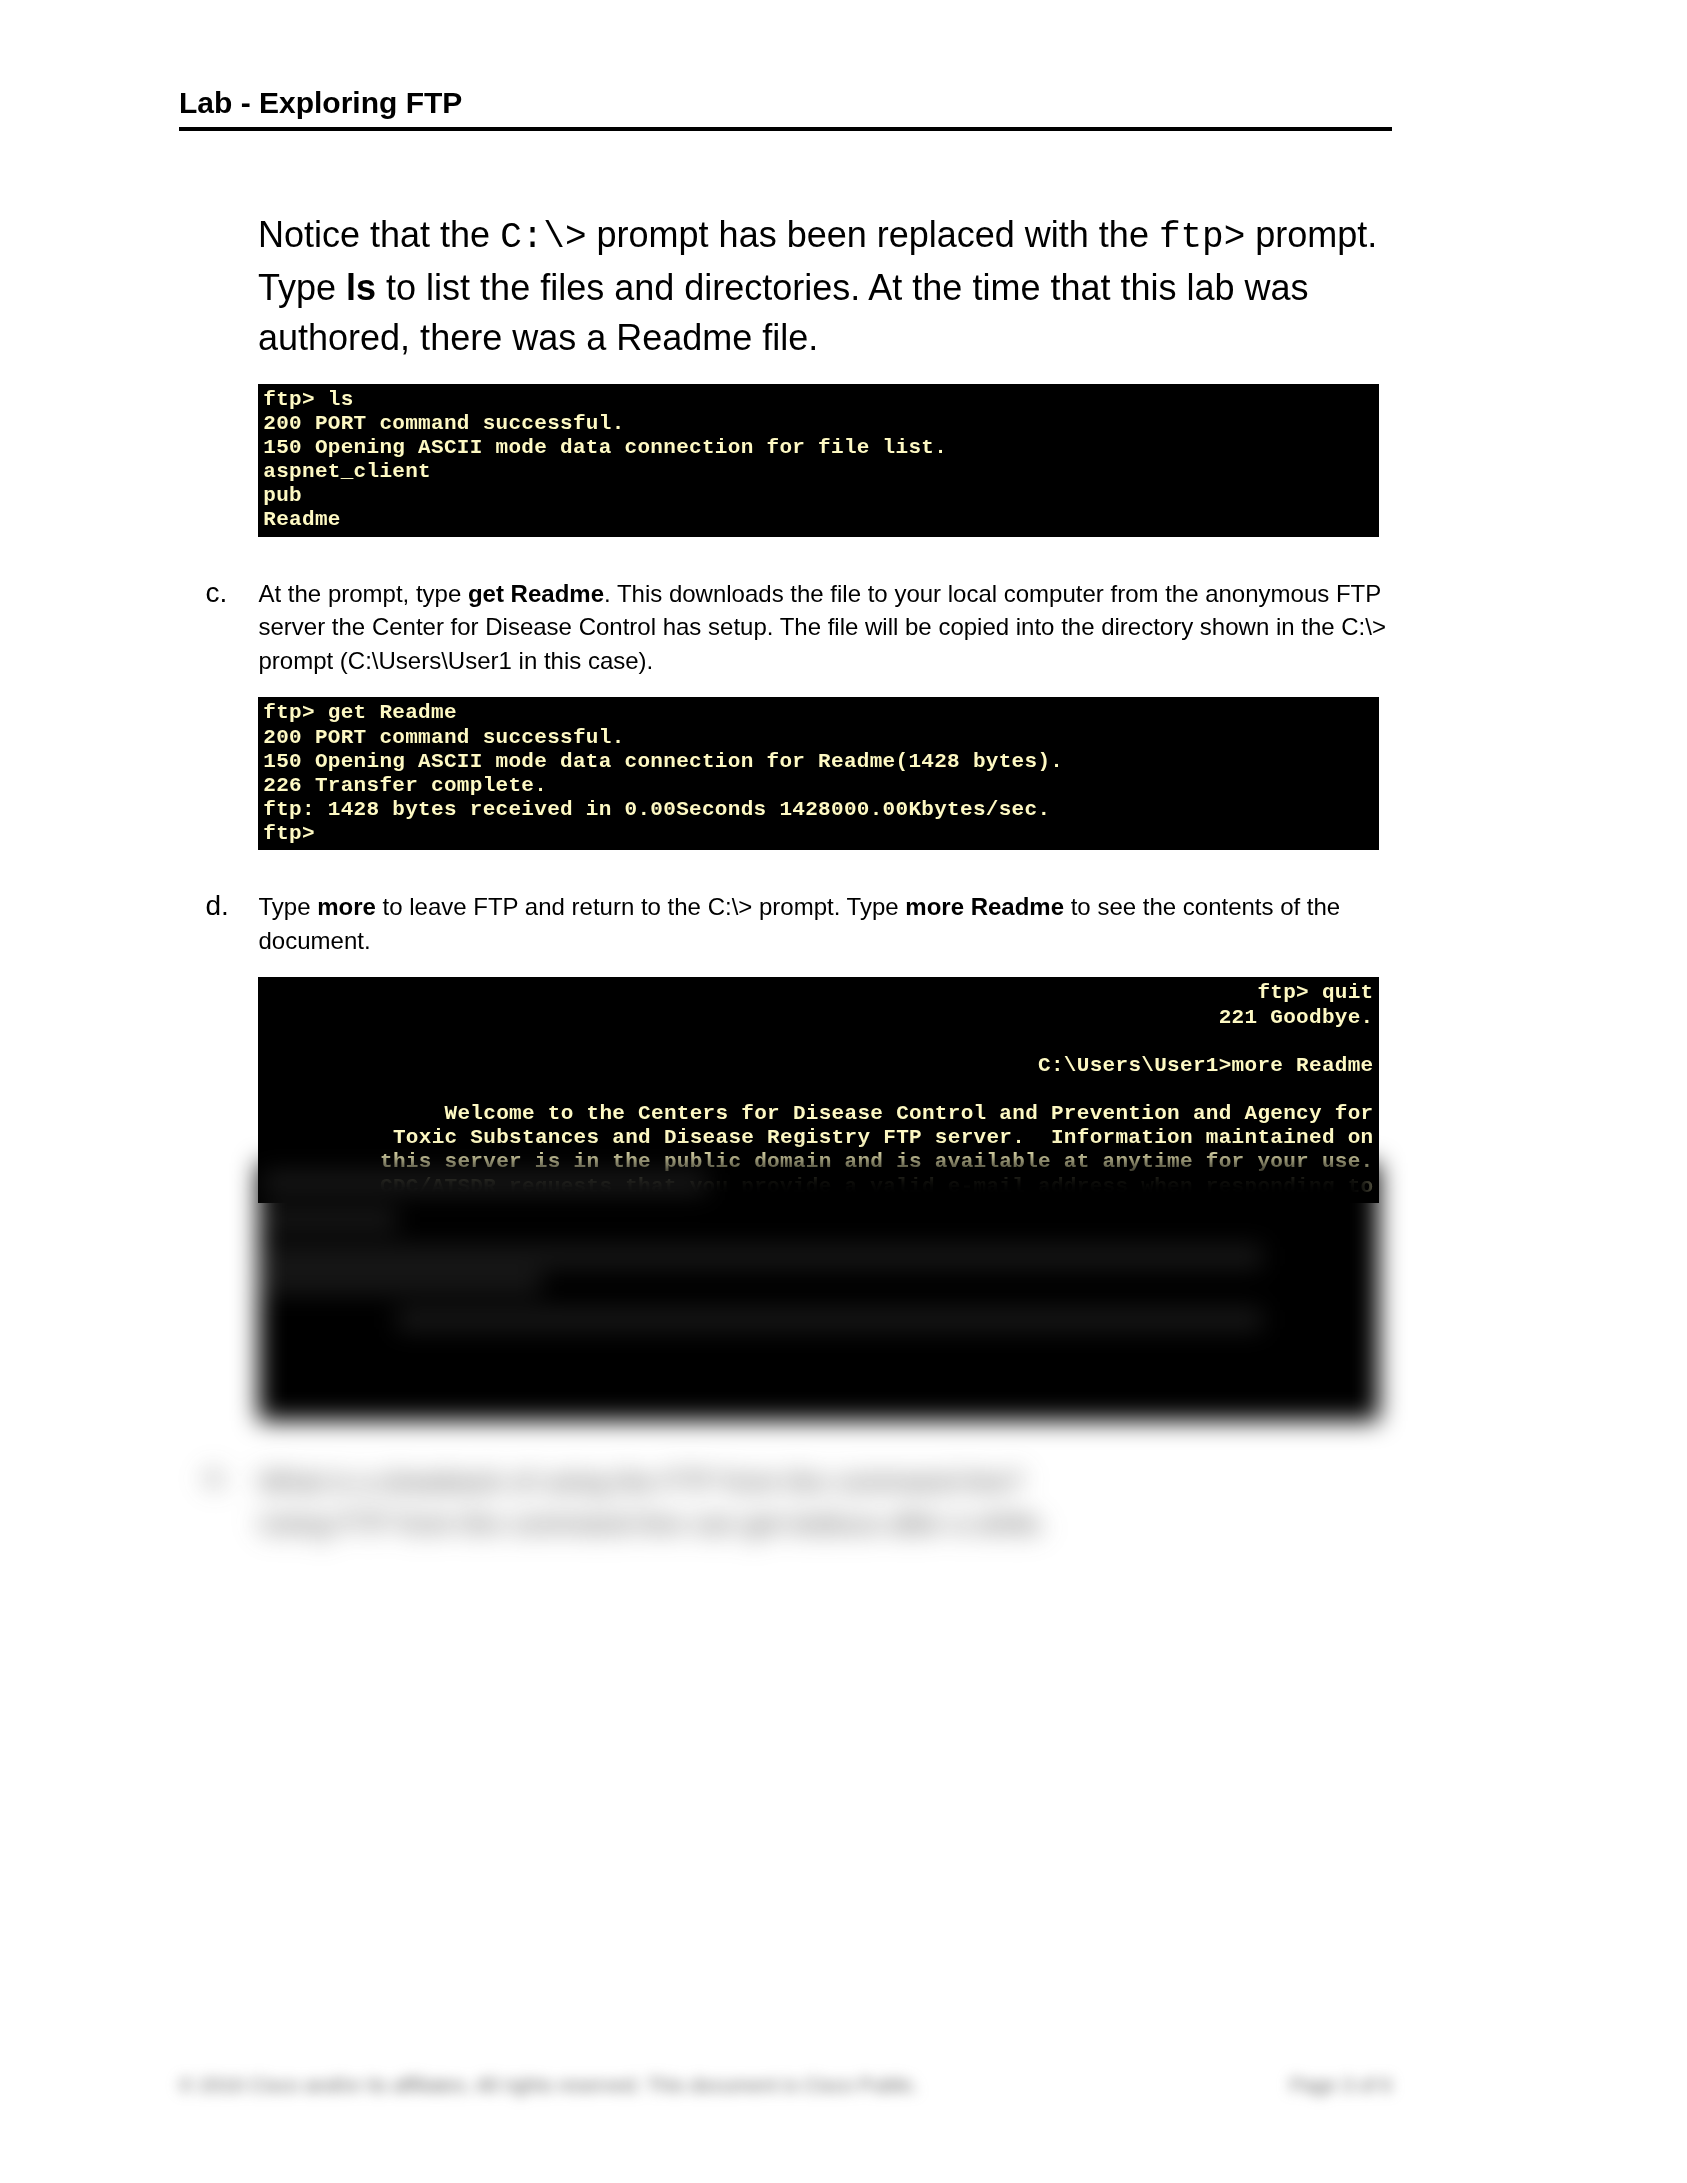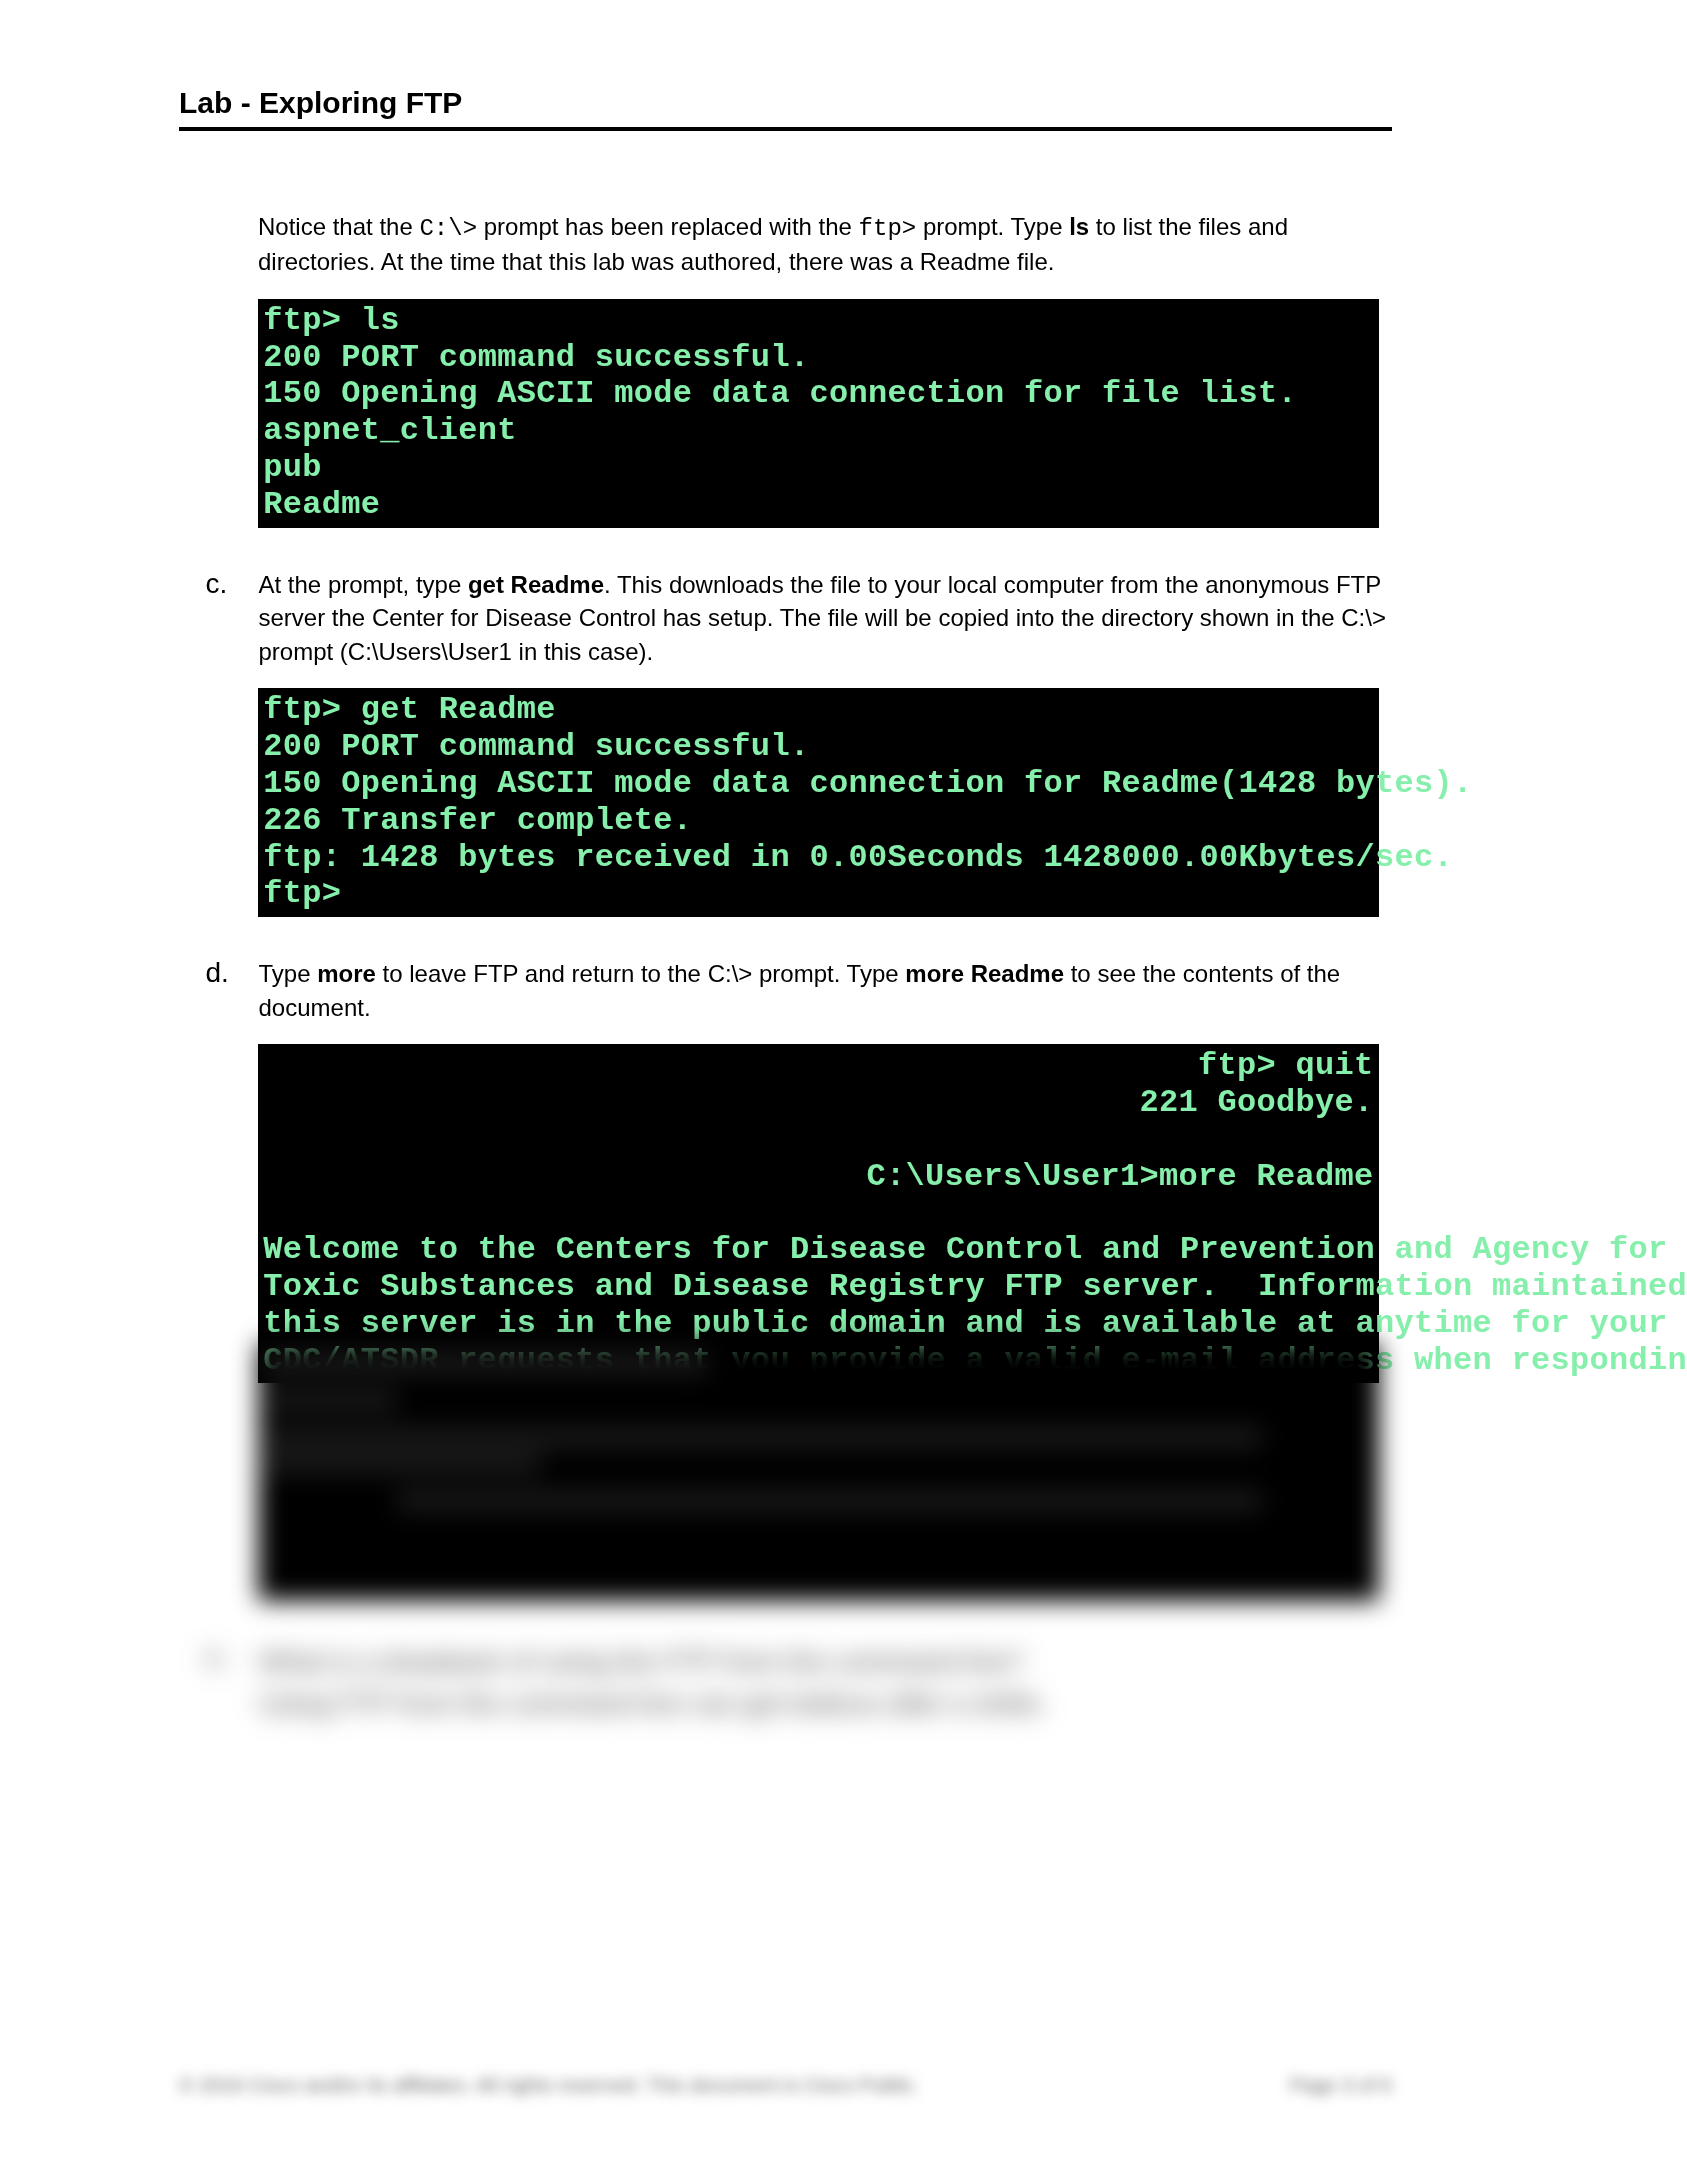--- a/index.html
+++ b/index.html
@@ -19,34 +19,34 @@
   .header-title {
     font-size: 30px;
     font-weight: bold;
     padding-bottom: 6.6px;
   }
   .header-rule {
     border-bottom: 4px solid #000;
     margin-bottom: 79px;
   }
   .body-text {
-    font-size: 24px;
+    font-size: 36px;
     line-height: 1.4;
     margin-left: 79px;
     margin-bottom: 20px;
   }
   .mono {
     font-family: "Courier New", Courier, monospace;
   }
   .bold { font-weight: bold; }
   .terminal {
     background: #000;
-    color: #86efac;
+    color: #fef9c3;
     font-family: "Courier New", Courier, monospace;
-    font-size: 32px;
+    font-size: 21px;
     font-weight: bold;
     line-height: 1.15;
     padding: 4px 5.3px;
     white-space: pre;
     margin-left: 79px;
     margin-right: 13.2px;
     margin-bottom: 40px;
     letter-spacing: 0.3px;
   }
   .step-row {

